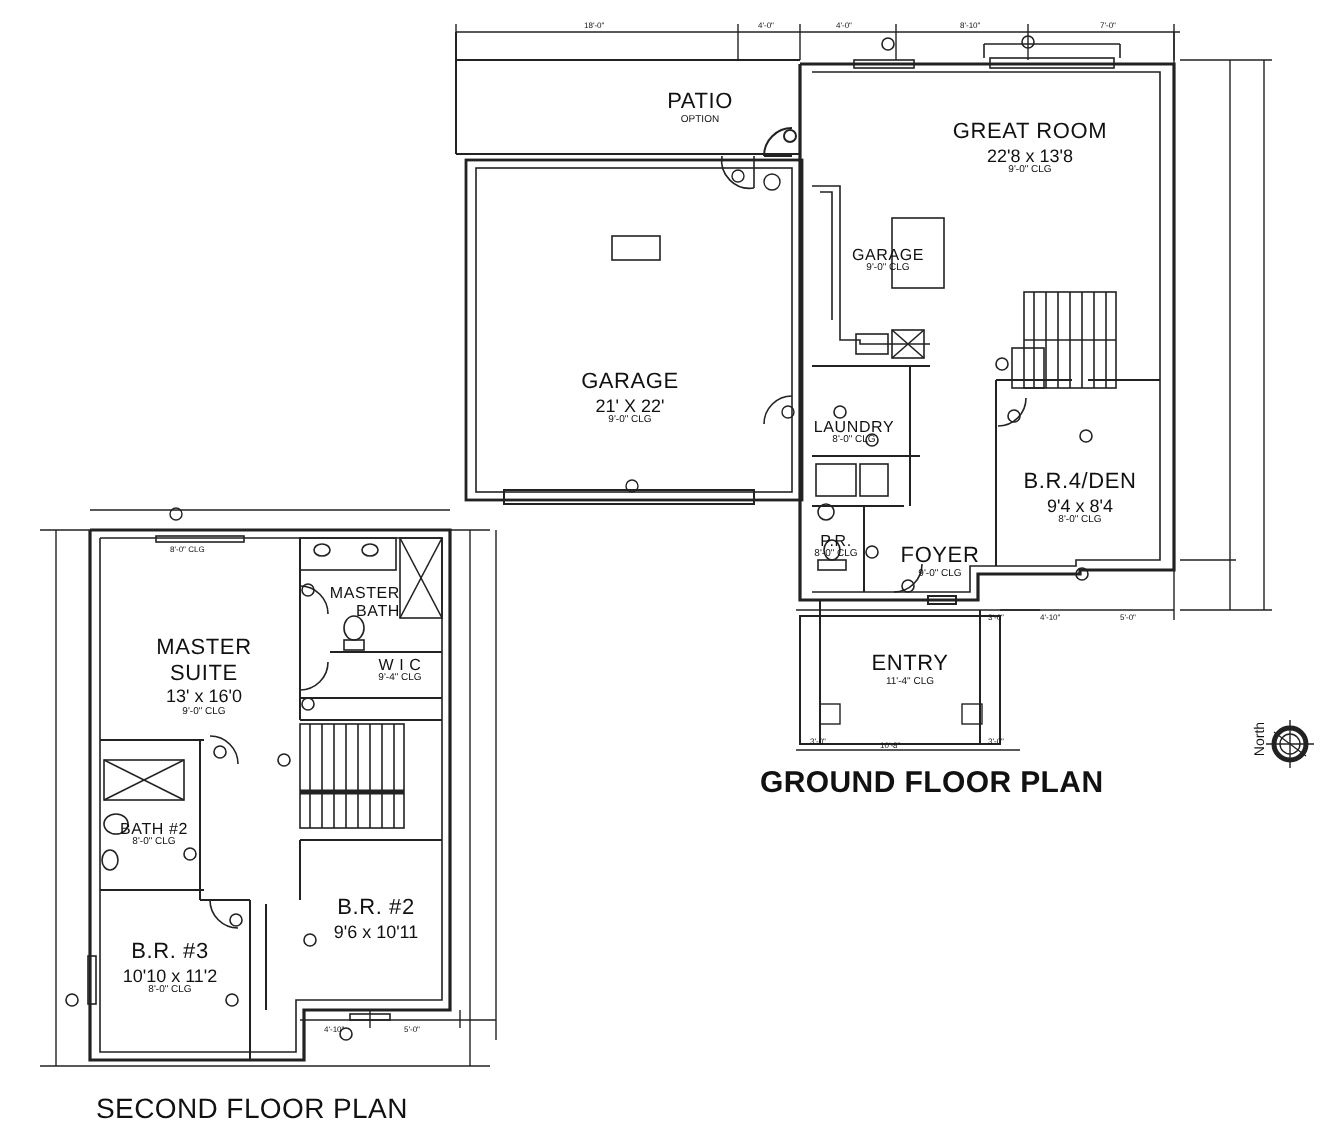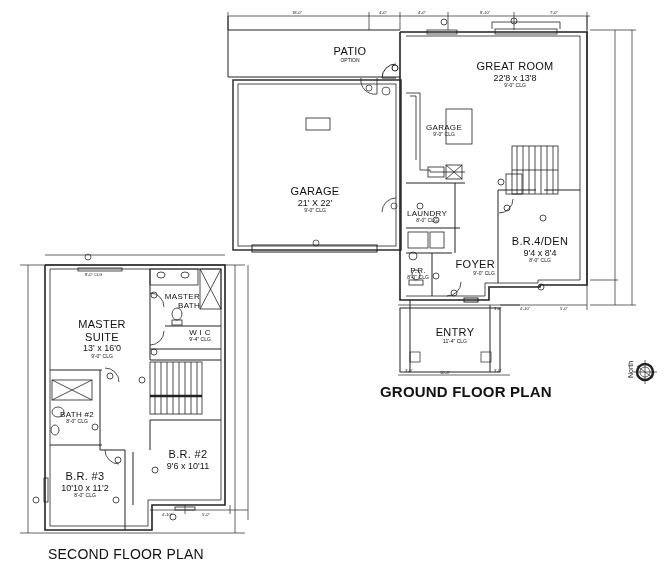--- a/index.html
+++ b/index.html
@@ -241,21 +241,21 @@
 <div class="room" style="left:422px; top:123px; width:44px;">
   <div class="nm" style="font-size:8px">GARAGE</div>
   <div class="clg">9'-0" CLG</div>
 </div>
 
 <div class="room" style="left:403px; top:209px; width:48px;">
   <div class="nm" style="font-size:8px">LAUNDRY</div>
   <div class="clg">8'-0" CLG</div>
 </div>
 
-<div class="room" style="left:445px; top:258px; width:50px;text-align:right;">
+<div class="room" style="left:445px; top:272px; width:50px;">
   <div class="nm">FOYER</div>
   <div class="clg">9'-0" CLG</div>
 </div>
 
 <div class="room" style="left:405px; top:266px; width:26px;">
   <div class="nm" style="font-size:8px">P.R.</div>
   <div class="clg">8'-0" CLG</div>
 </div>
 
 <div class="room" style="left:510px; top:235px; width:60px;">

